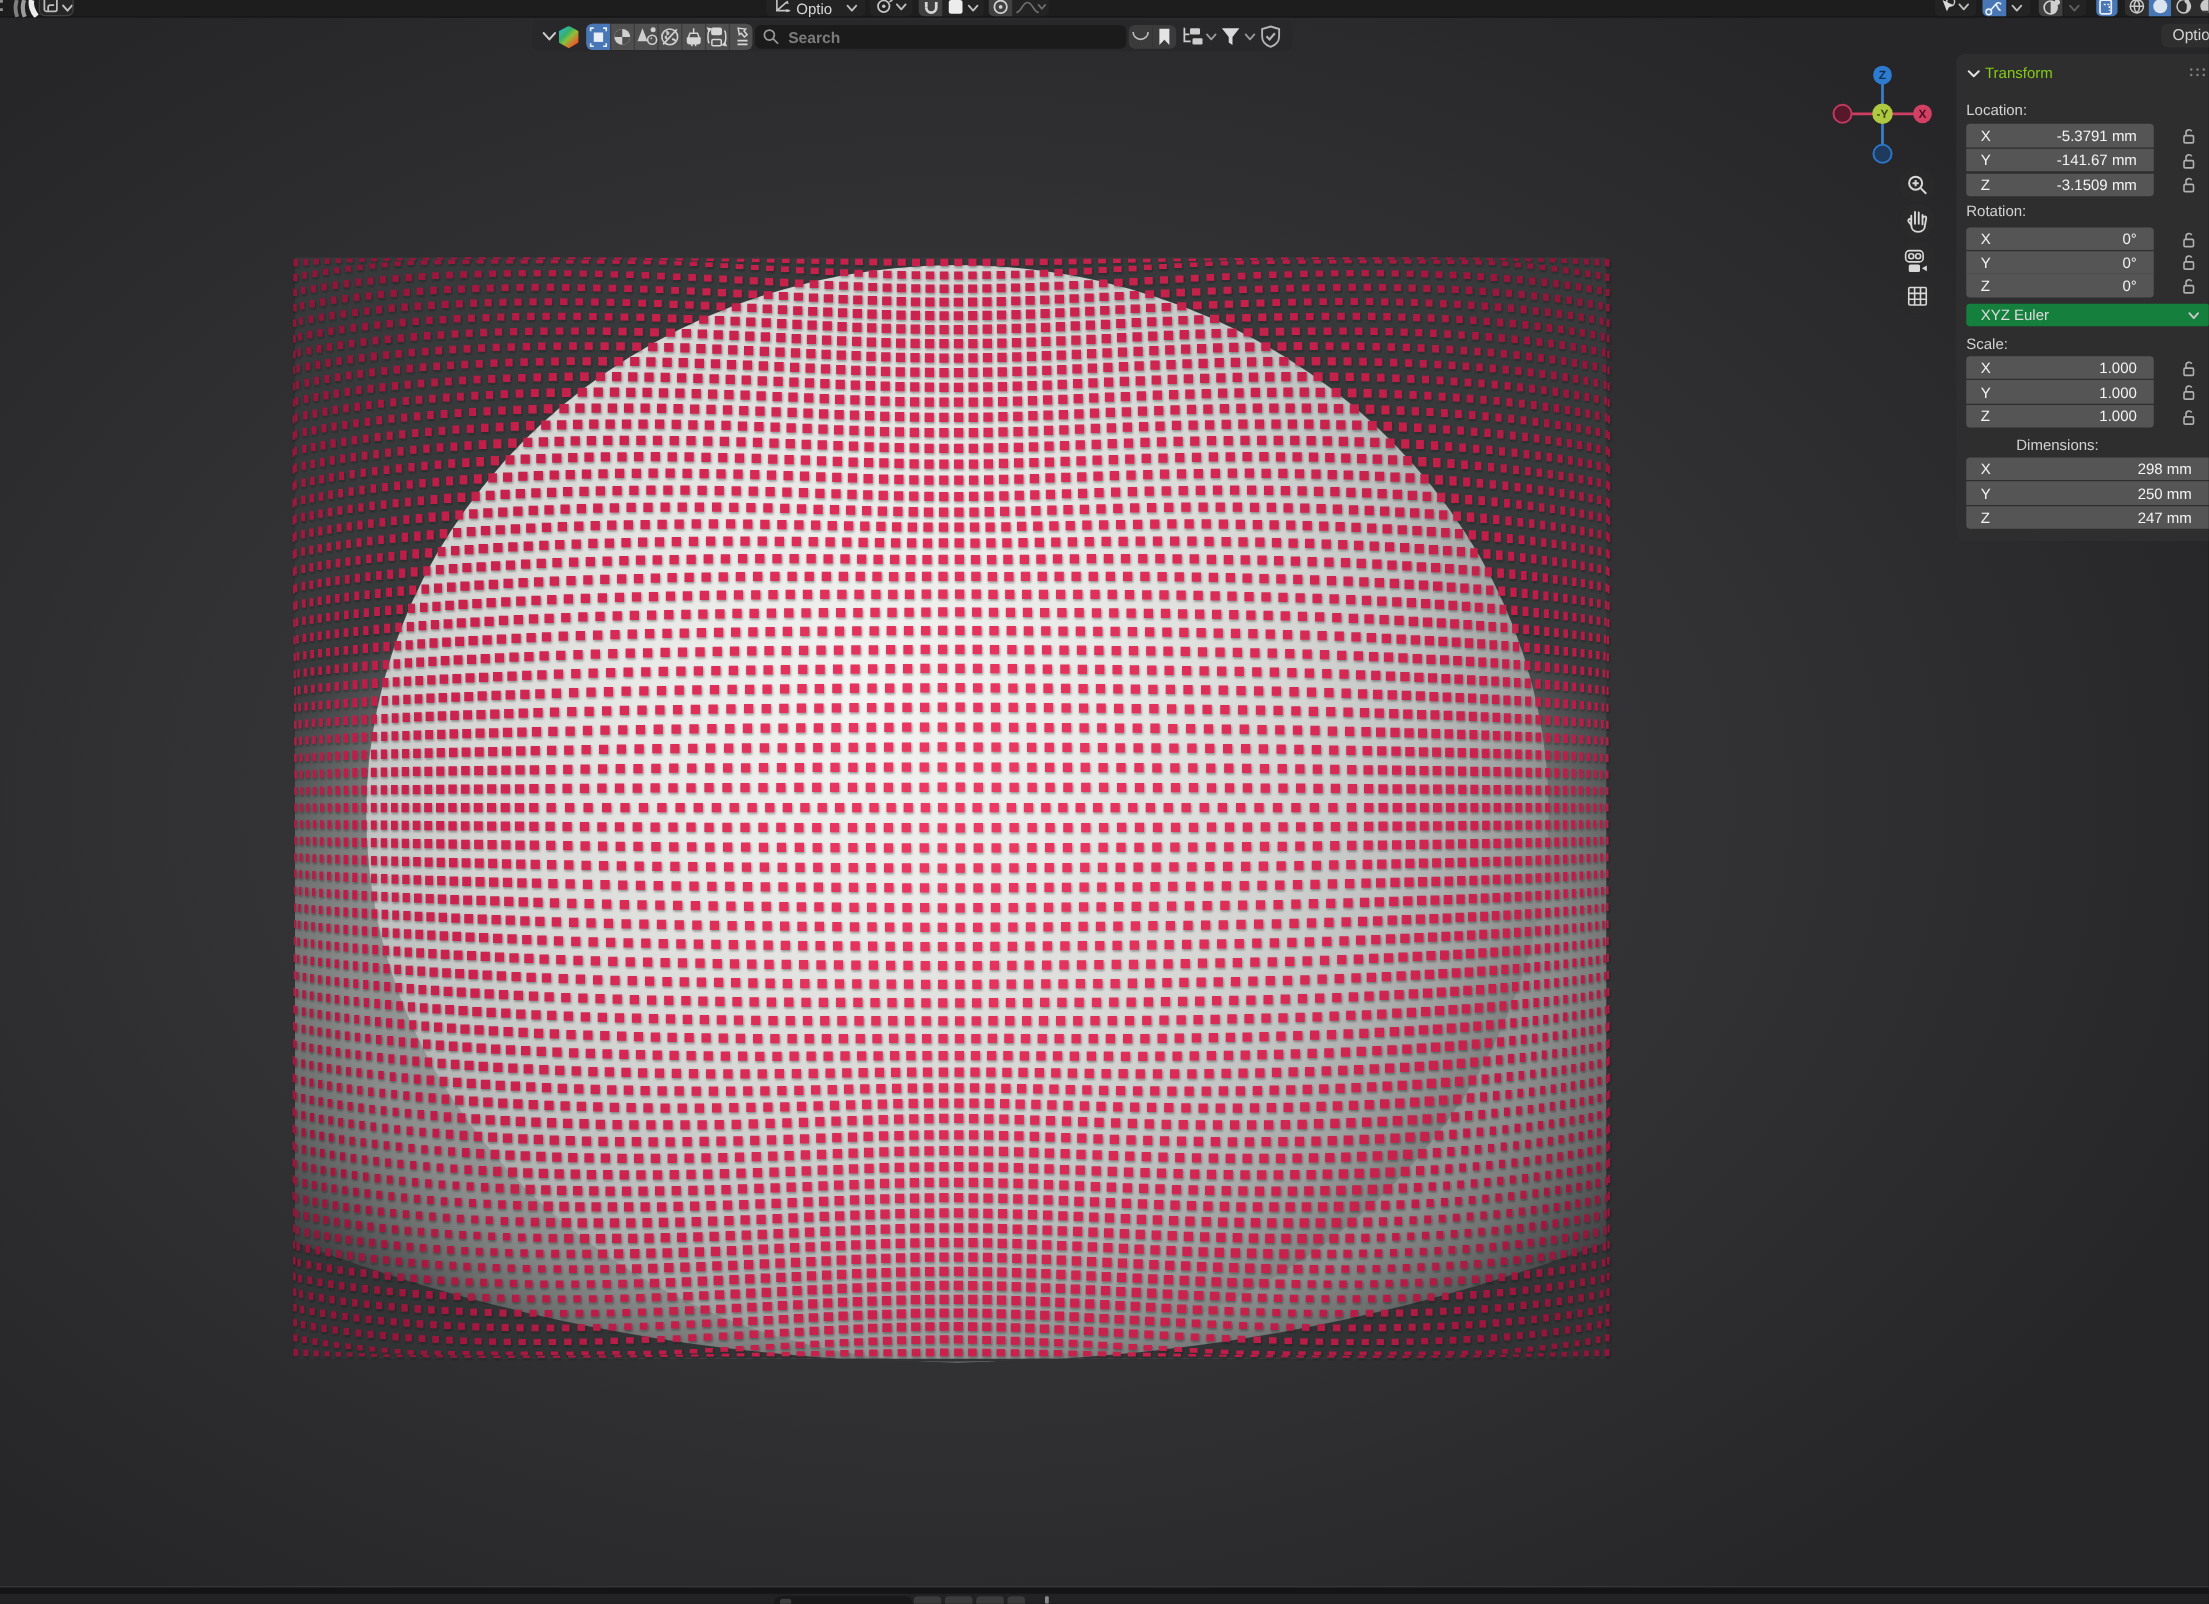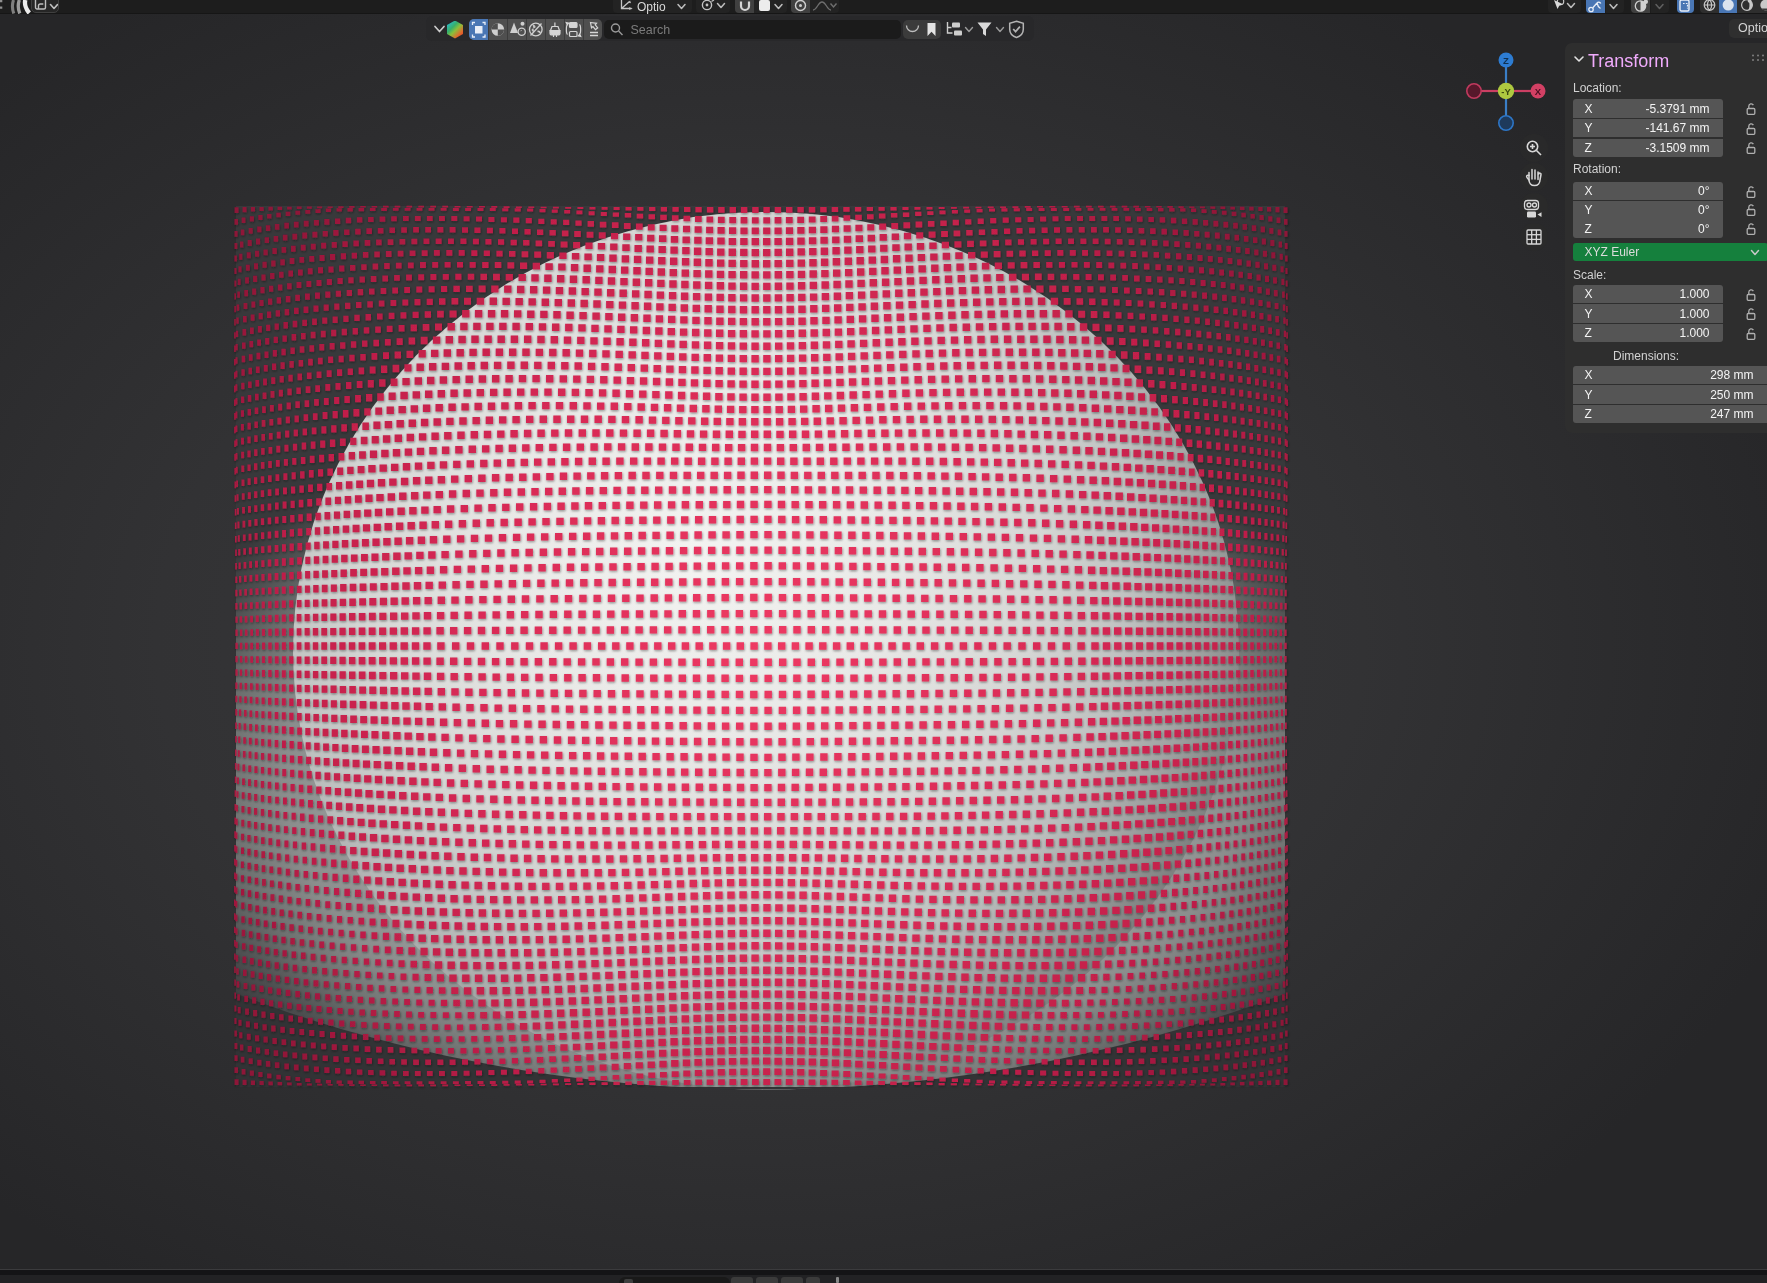--- a/index.html
+++ b/index.html
@@ -167,21 +167,21 @@
         <path d="M44.8 -0.3a5.4 5.4 0 0 1 0 10.6c2.2-1.6 2.2-9 0-10.6z" fill="#c9c9c9"></path>
         <circle cx="46.5" cy="1" r="1.8" fill="#c9c9c9"></circle>
       </g>
       <g>
         <circle cx="62.7" cy="5" r="5.4" fill="#c9c9c9"></circle>
         <path d="M58.5 8.5a5.4 5.4 0 0 0 8.4 0z" fill="#3a3a3a"></path>
       </g>
     </svg>
   </div>
 
-  <div class="abs" style="left:0;top:16px;width:1640px;height:26px;">
+  <div class="abs" style="left:0;top:16px;width:1640px;height:26px;font-weight:bold;">
     <div class="abs" style="left:426px;top:0px;width:608px;height:25px;background:#28282a;border-radius:6px;"></div>
     <svg class="abs" style="left:433px;top:8px;" width="13" height="11" viewBox="0 0 13 11">
         <path d="M2 2.5l4.5 5 4.5-5" fill="none" stroke="#cccccc" stroke-width="1.7" stroke-linecap="round" stroke-linejoin="round"></path>
       </svg>
 
     <div class="abs" style="left:447px;top:4.5px;width:16px;height:18px;background:linear-gradient(135deg,#2ab9cb 8%,#37b06a 35%,#8bbf3a 52%,#e06b2d 75%,#e03420 95%);clip-path:polygon(50% 0,100% 25%,100% 75%,50% 100%,0 75%,0 25%);"></div>
 
     <div class="abs" style="left:468.5px;top:3px;width:133.7px;height:21px;background:#4f4f4f;border-radius:5px;"></div>
     <div class="abs" style="left:487.6px;top:3px;width:1px;height:21px;background:#3c3c3c;"></div>
     <div class="abs" style="left:506.7px;top:3px;width:1px;height:21px;background:#3c3c3c;"></div>
@@ -285,21 +285,21 @@
   <div class="abs" style="left:756px;top:1277px;width:22px;height:12px;background:#3b3b3b;border-radius:3px;"></div>
   <div class="abs" style="left:781px;top:1277px;width:22px;height:12px;background:#3b3b3b;border-radius:3px;"></div>
   <div class="abs" style="left:806px;top:1277px;width:14px;height:12px;background:#3b3b3b;border-radius:3px;"></div>
   <div class="abs" style="left:836px;top:1277px;width:3px;height:6px;background:#8a8a8a;border-radius:1px;"></div>
 
   <div class="abs" id="npanel" style="left:1565px;top:43px;width:210px;height:390px;background:#2e2e2e;border-radius:7px;overflow:hidden;">
 
     <svg class="abs" style="left:8px;top:10px;" width="12" height="12" viewBox="0 0 12 12">
         <path d="M2 4l4 4 4-4" fill="none" stroke="#e2e2e2" stroke-width="1.6" stroke-linecap="round" stroke-linejoin="round"></path>
       </svg>
-    <div class="abs" style="left:23px;top:8px;font-size:18px;color:#f0abfc;">Transform</div>
+    <div class="abs" style="left:23px;top:8px;font-size:12px;color:#84cc16;">Transform</div>
     <svg class="abs" style="left:186px;top:10px;" width="16" height="10" viewBox="0 0 16 10">
         <g fill="#808080">
           <circle cx="2" cy="2.5" r="1"></circle>
           <circle cx="7" cy="2.5" r="1"></circle>
           <circle cx="12" cy="2.5" r="1"></circle>
           <circle cx="2" cy="7" r="1"></circle>
           <circle cx="7" cy="7" r="1"></circle>
           <circle cx="12" cy="7" r="1"></circle>
         </g>
       </svg>

